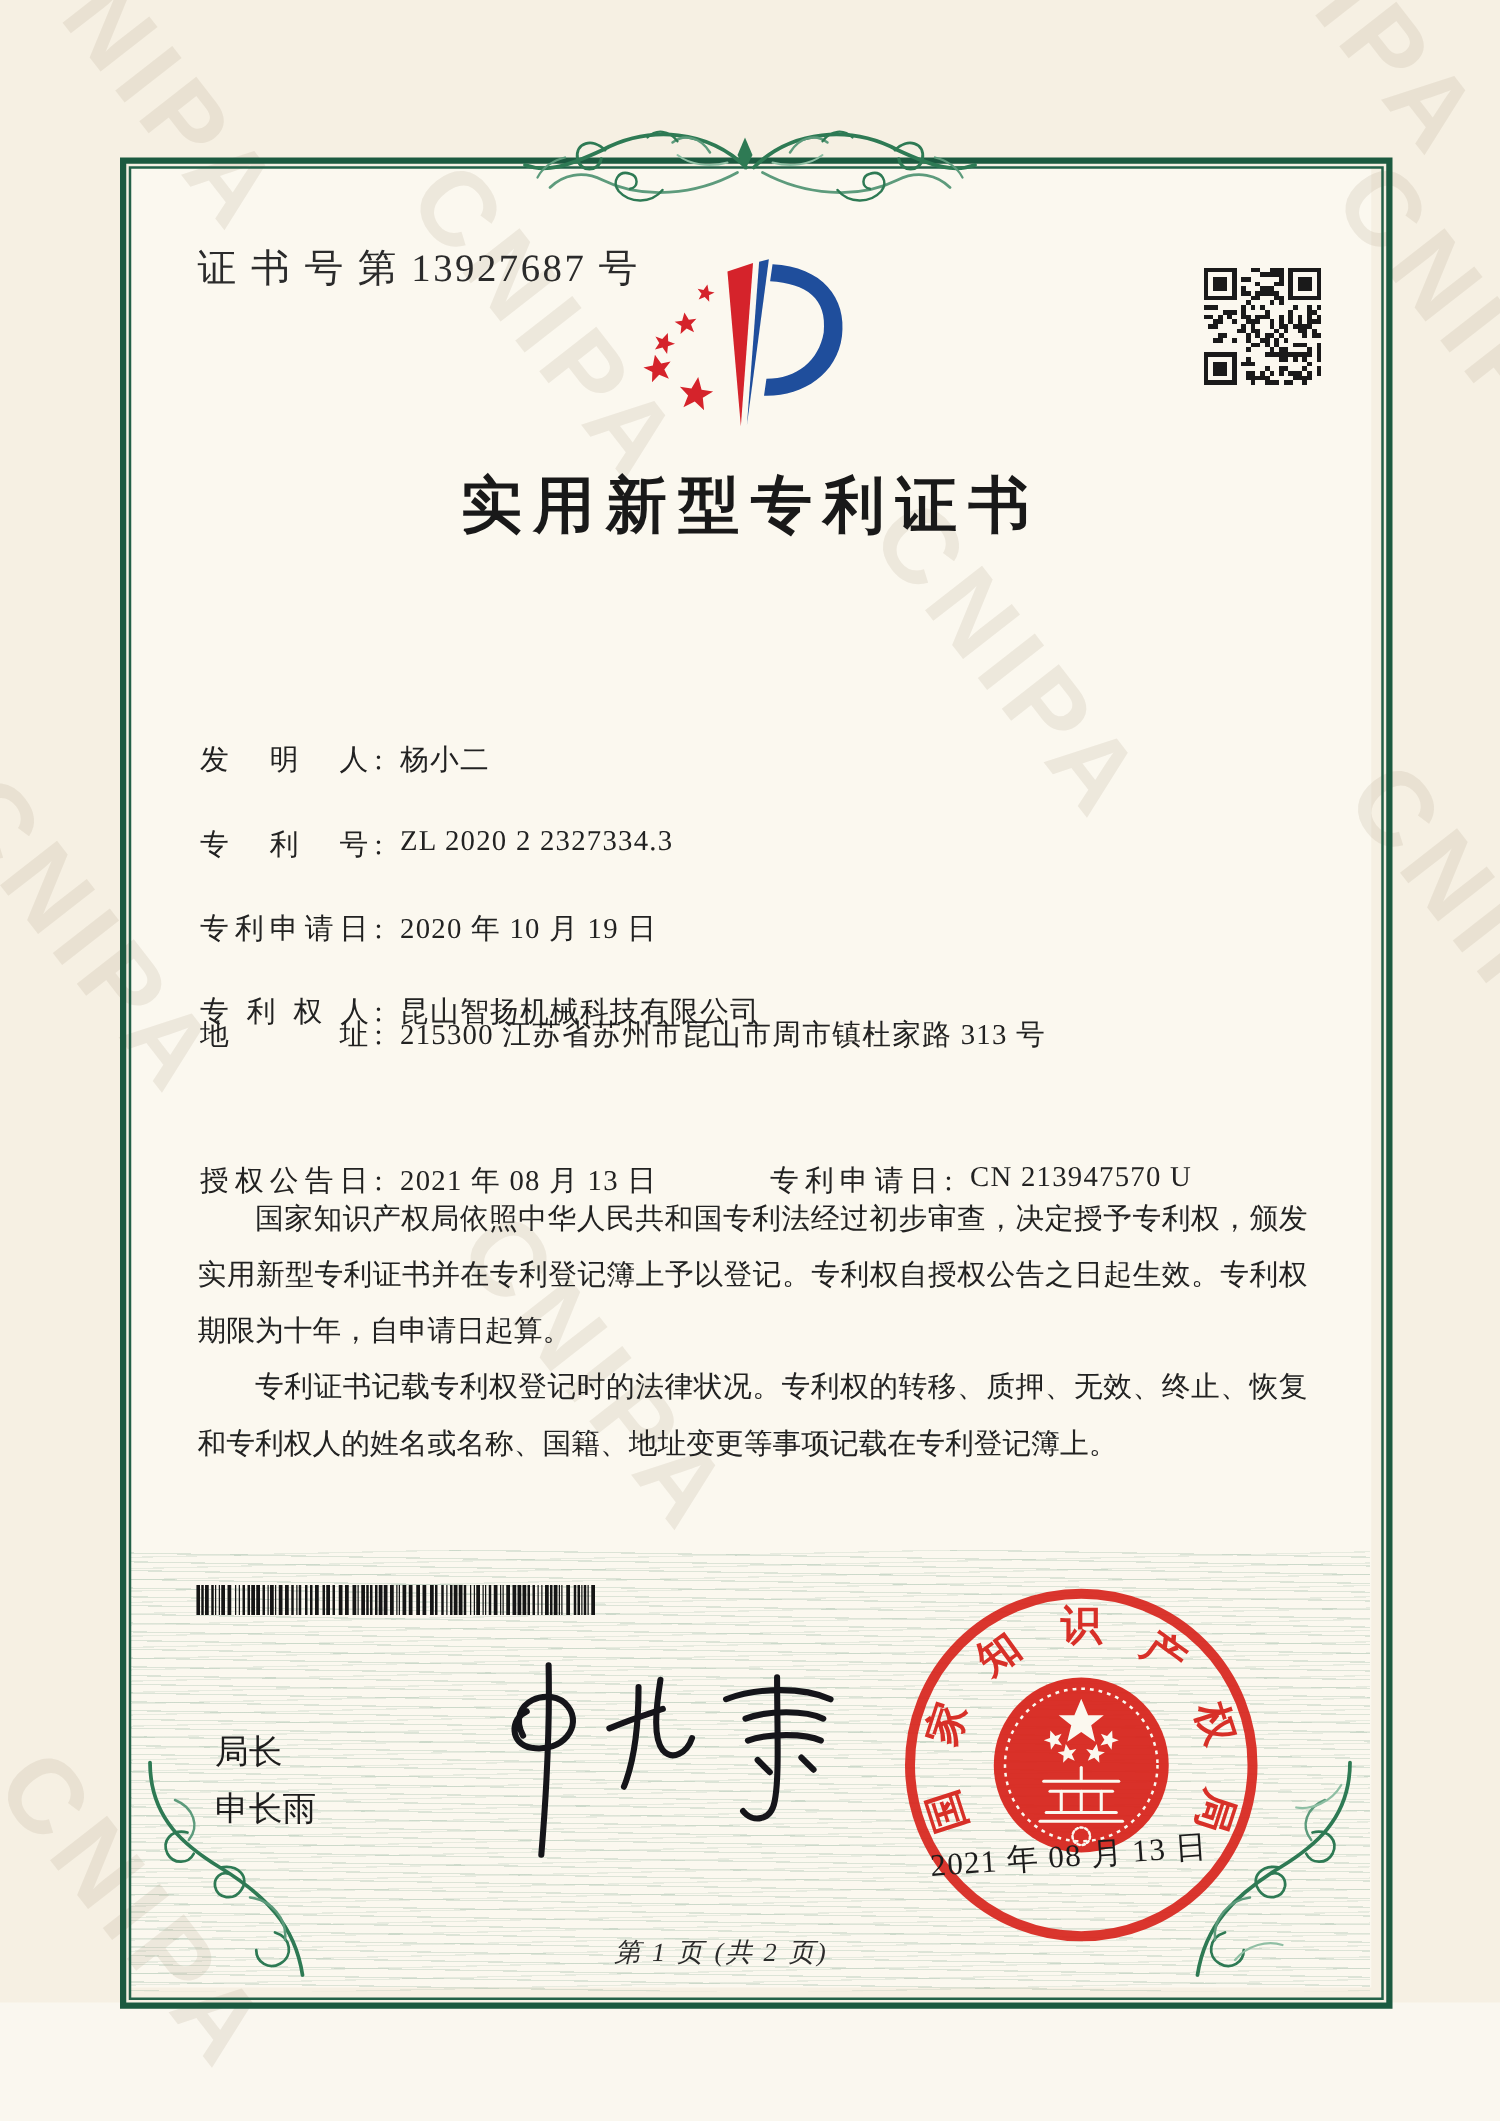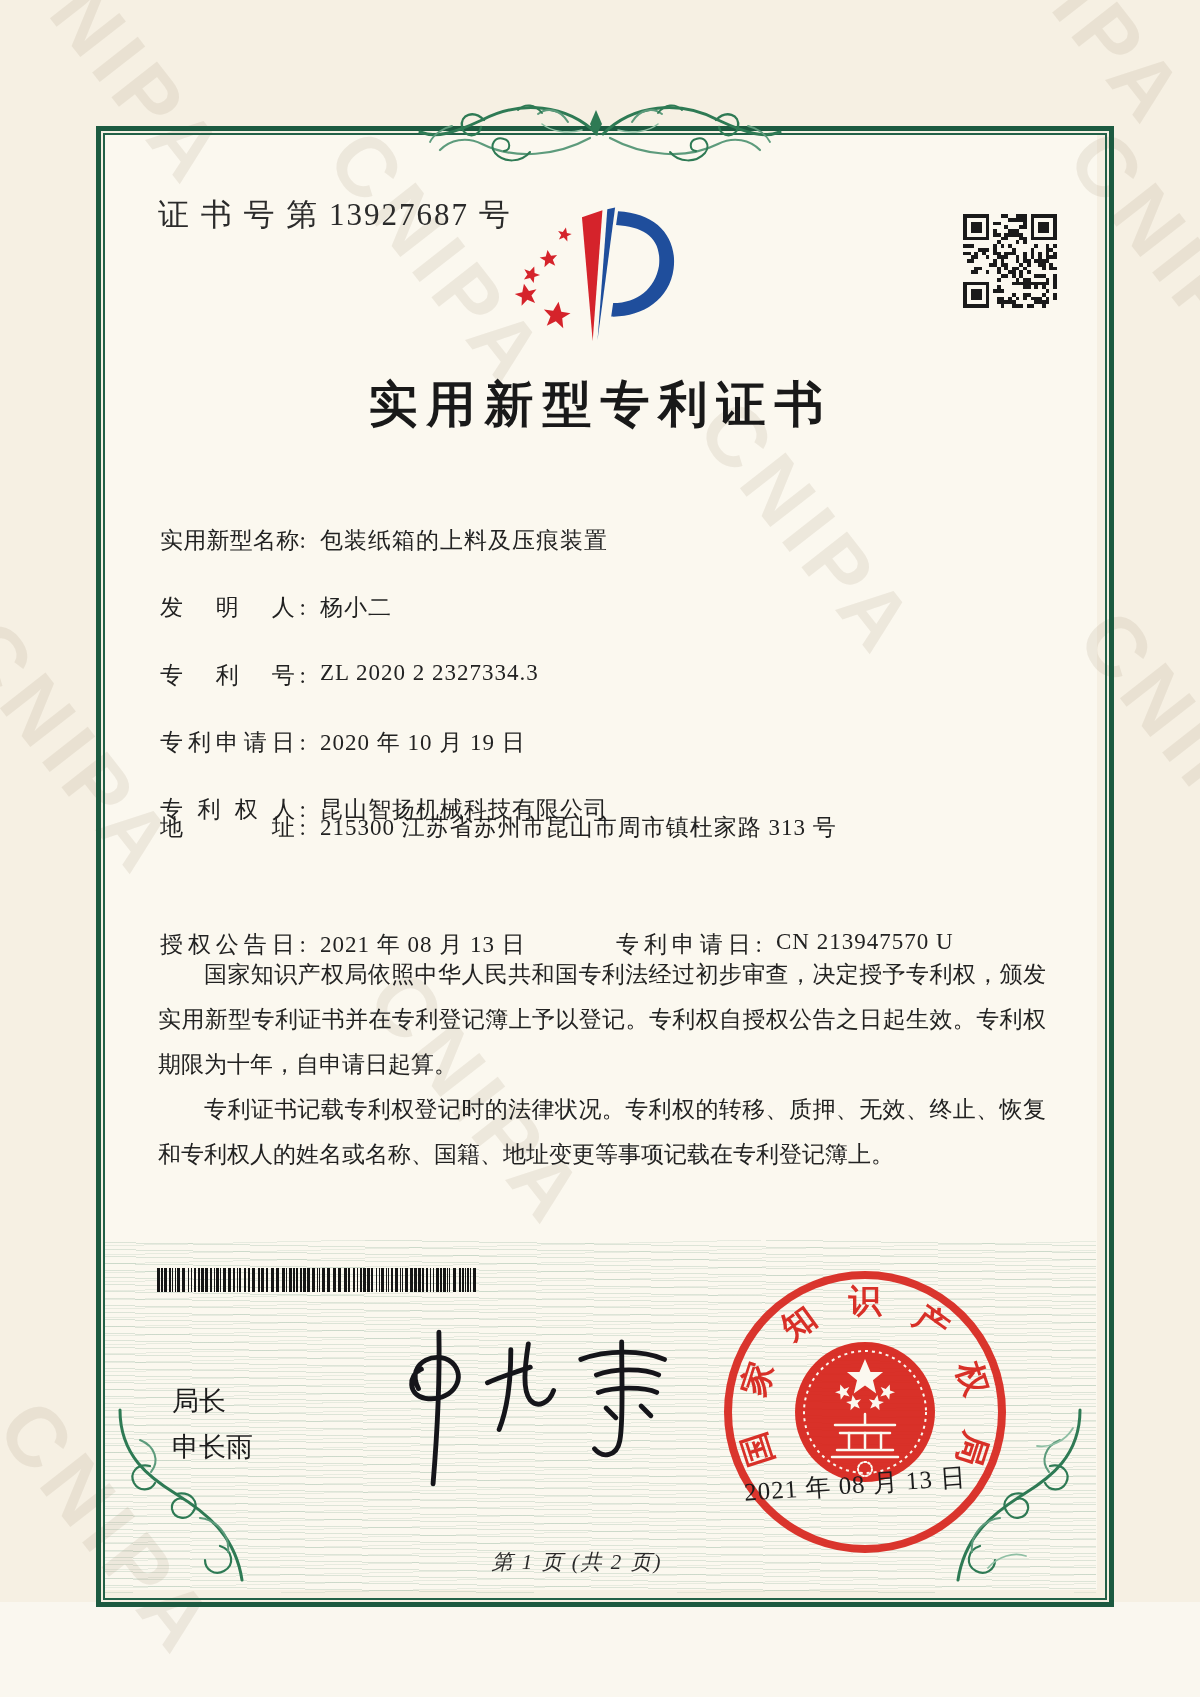--- a/index.html
+++ b/index.html
@@ -410,23 +410,20 @@
         <rect x="14" y="24" width="1" height="1"></rect>
         <rect x="15" y="24" width="1" height="1"></rect>
         <rect x="17" y="24" width="1" height="1"></rect>
         <rect x="18" y="24" width="1" height="1"></rect>
         <rect x="21" y="24" width="1" height="1"></rect>
       </g>
     </svg>
 
   <div class="abs" id="title">实用新型专利证书</div>
 
-  <div class="row" style="top:525px;">
-    <span class="flabel">实用新型名称:</span><span class="fvalue">包装纸箱的上料及压痕装置</span>
-  </div>
   <div class="row" style="top:592px;">
     <span class="flabel">发　明　人:</span><span class="fvalue">杨小二</span>
   </div>
   <div class="row" style="top:660px;">
     <span class="flabel">专　利　号:</span><span class="fvalue">ZL 2020 2 2327334.3</span>
   </div>
   <div class="row" style="top:727px;">
     <span class="flabel">专利申请日:</span><span class="fvalue">2020 年 10 月 19 日</span>
   </div>
   <div class="row" style="top:794px;">

